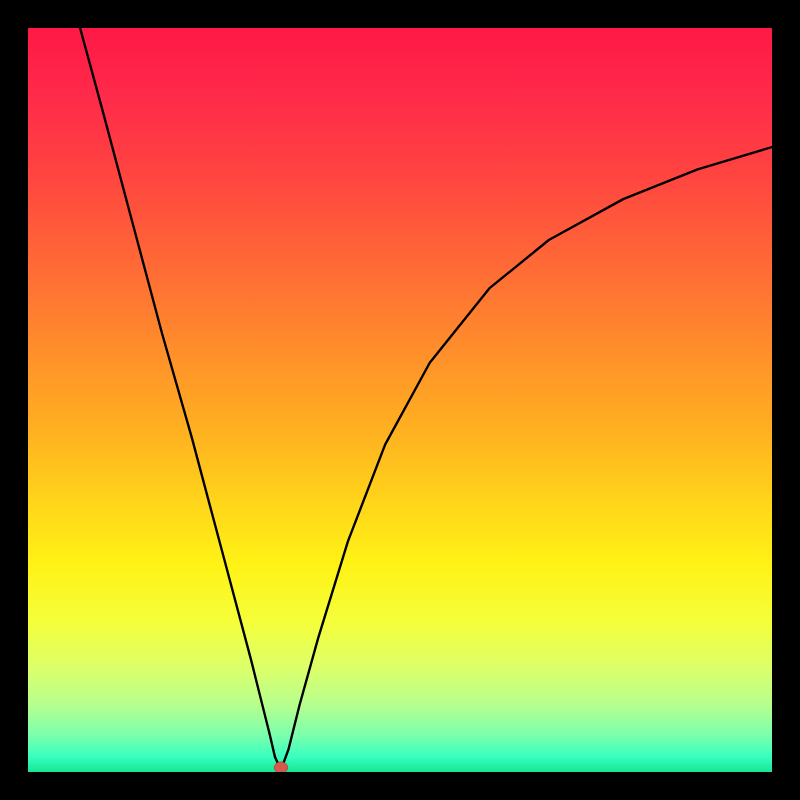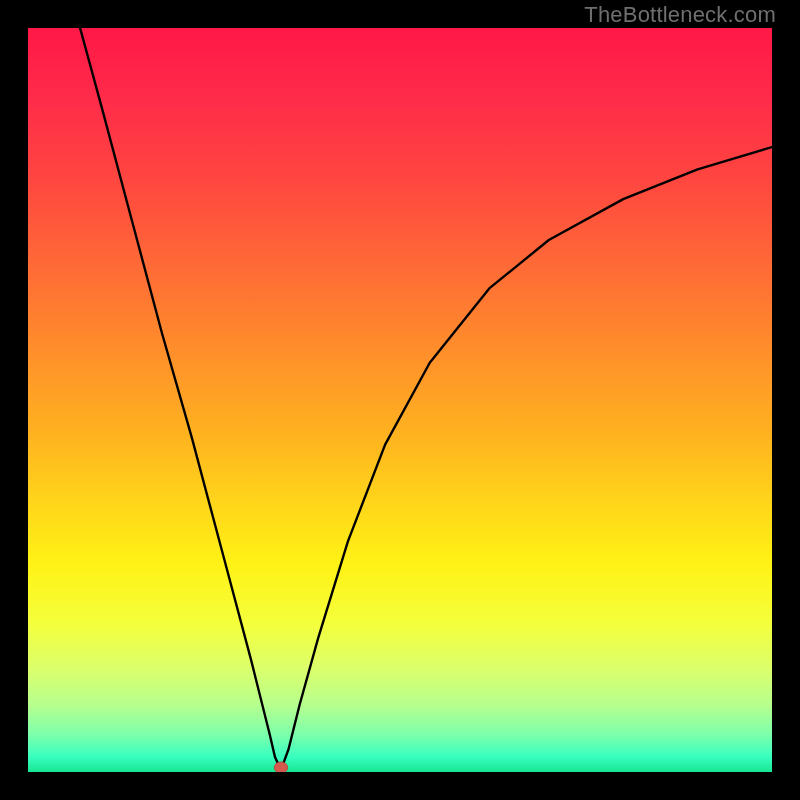--- a/index.html
+++ b/index.html
@@ -62,21 +62,20 @@
     inset: 0;
     width: 100%;
     height: 100%;
   }
 </style>
 </head>
 <body>
 
 <div class="frame">
 
-  <div class="watermark">TheBottleneck.com</div>
 
   <div class="plot-area">
     <div class="gradient"></div>
 
     <svg class="curve" viewBox="0 0 100 100" preserveAspectRatio="none">
       <path fill="none" stroke="#000" stroke-width="0.32" stroke-linejoin="round" stroke-linecap="round" d="M7.00,0.00 L10.00,11.00 L14.00,26.00 L18.00,41.00 L22.00,55.00 L26.00,70.00 L30.00,85.00 L31.50,91.00 L32.50,95.00 L33.20,98.00 L34.00,99.70 L35.00,97.00 L36.50,91.00 L39.00,82.00 L43.00,69.00 L48.00,56.00 L54.00,45.00 L62.00,35.00 L70.00,28.50 L80.00,23.00 L90.00,19.00 L100.00,16.00"></path>
       <ellipse cy="99.4" rx="0.9" ry="0.75" fill="#d35a4c" stroke="#b9463a" stroke-width="0.12" cx="34"></ellipse>
     </svg>
   </div>
 

